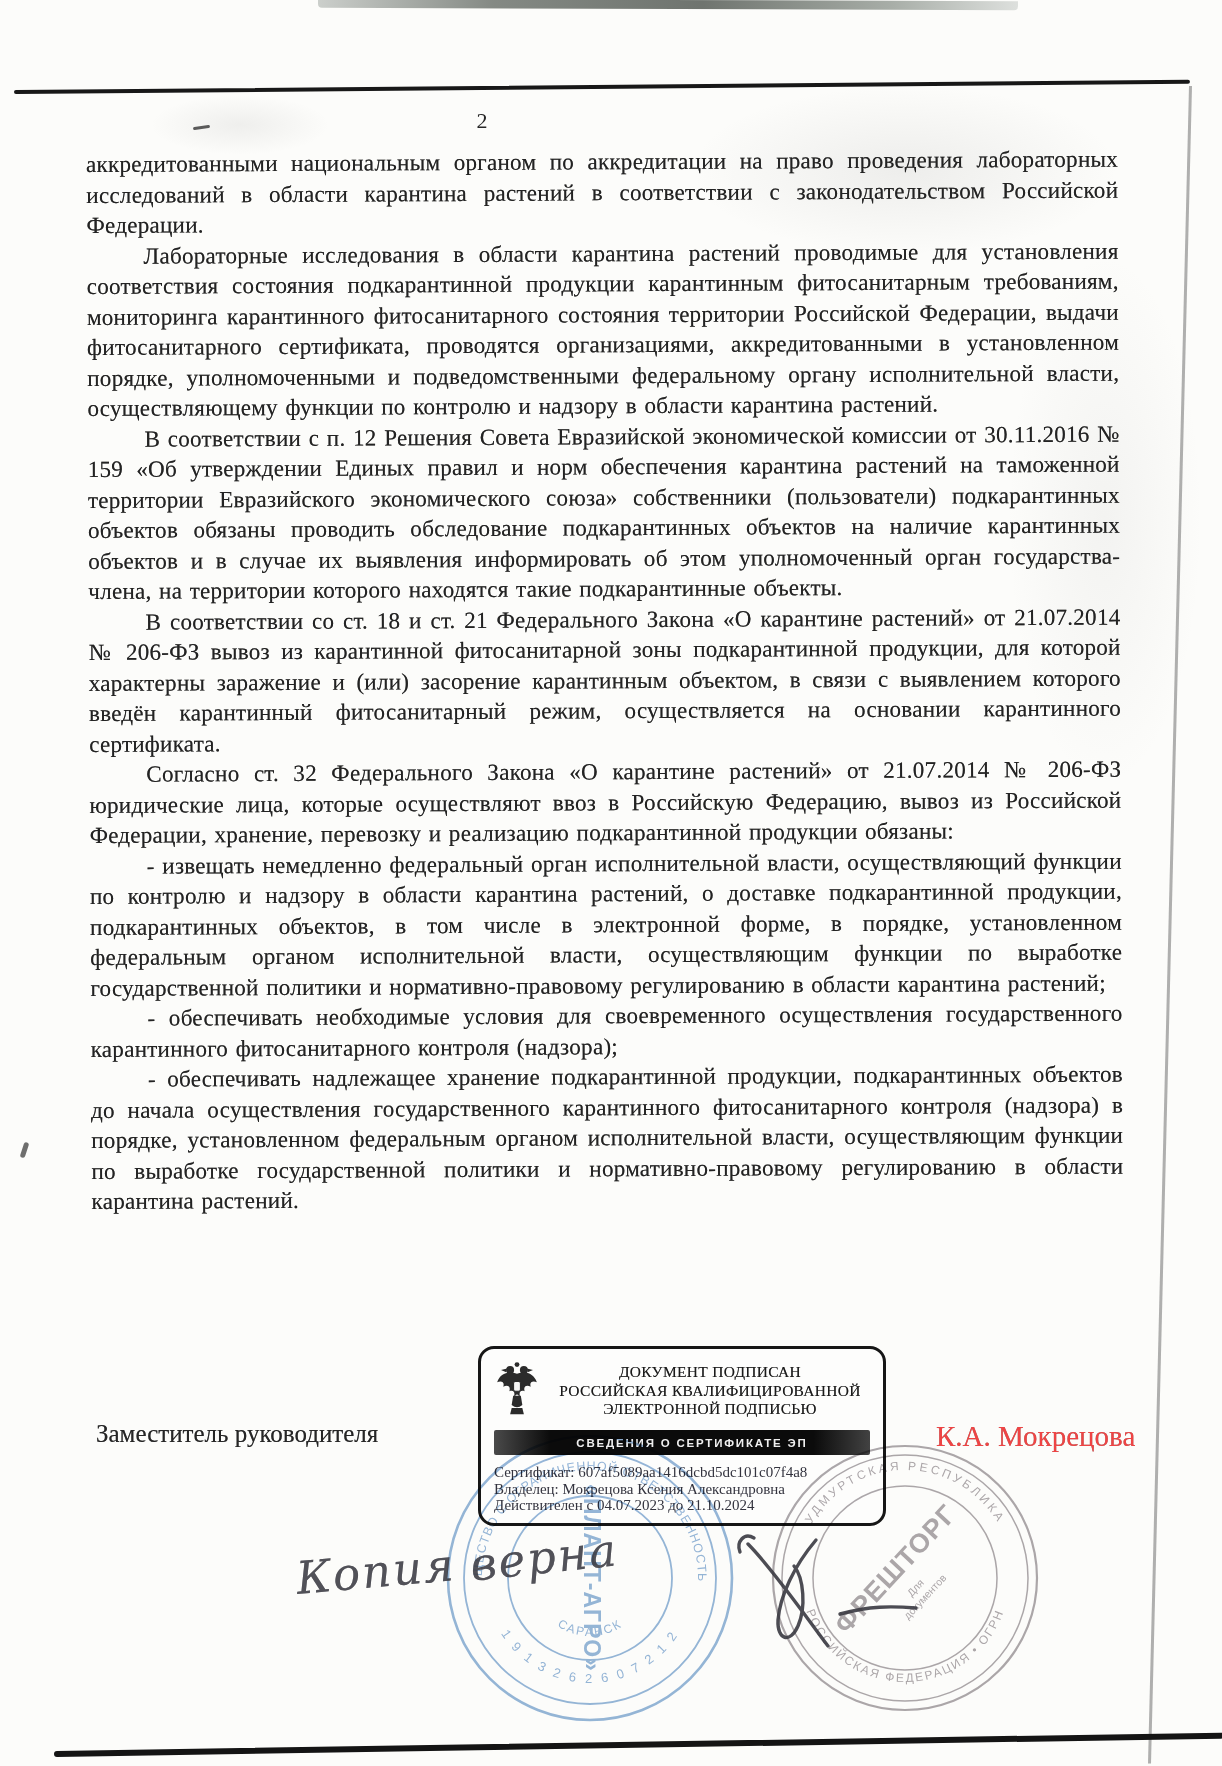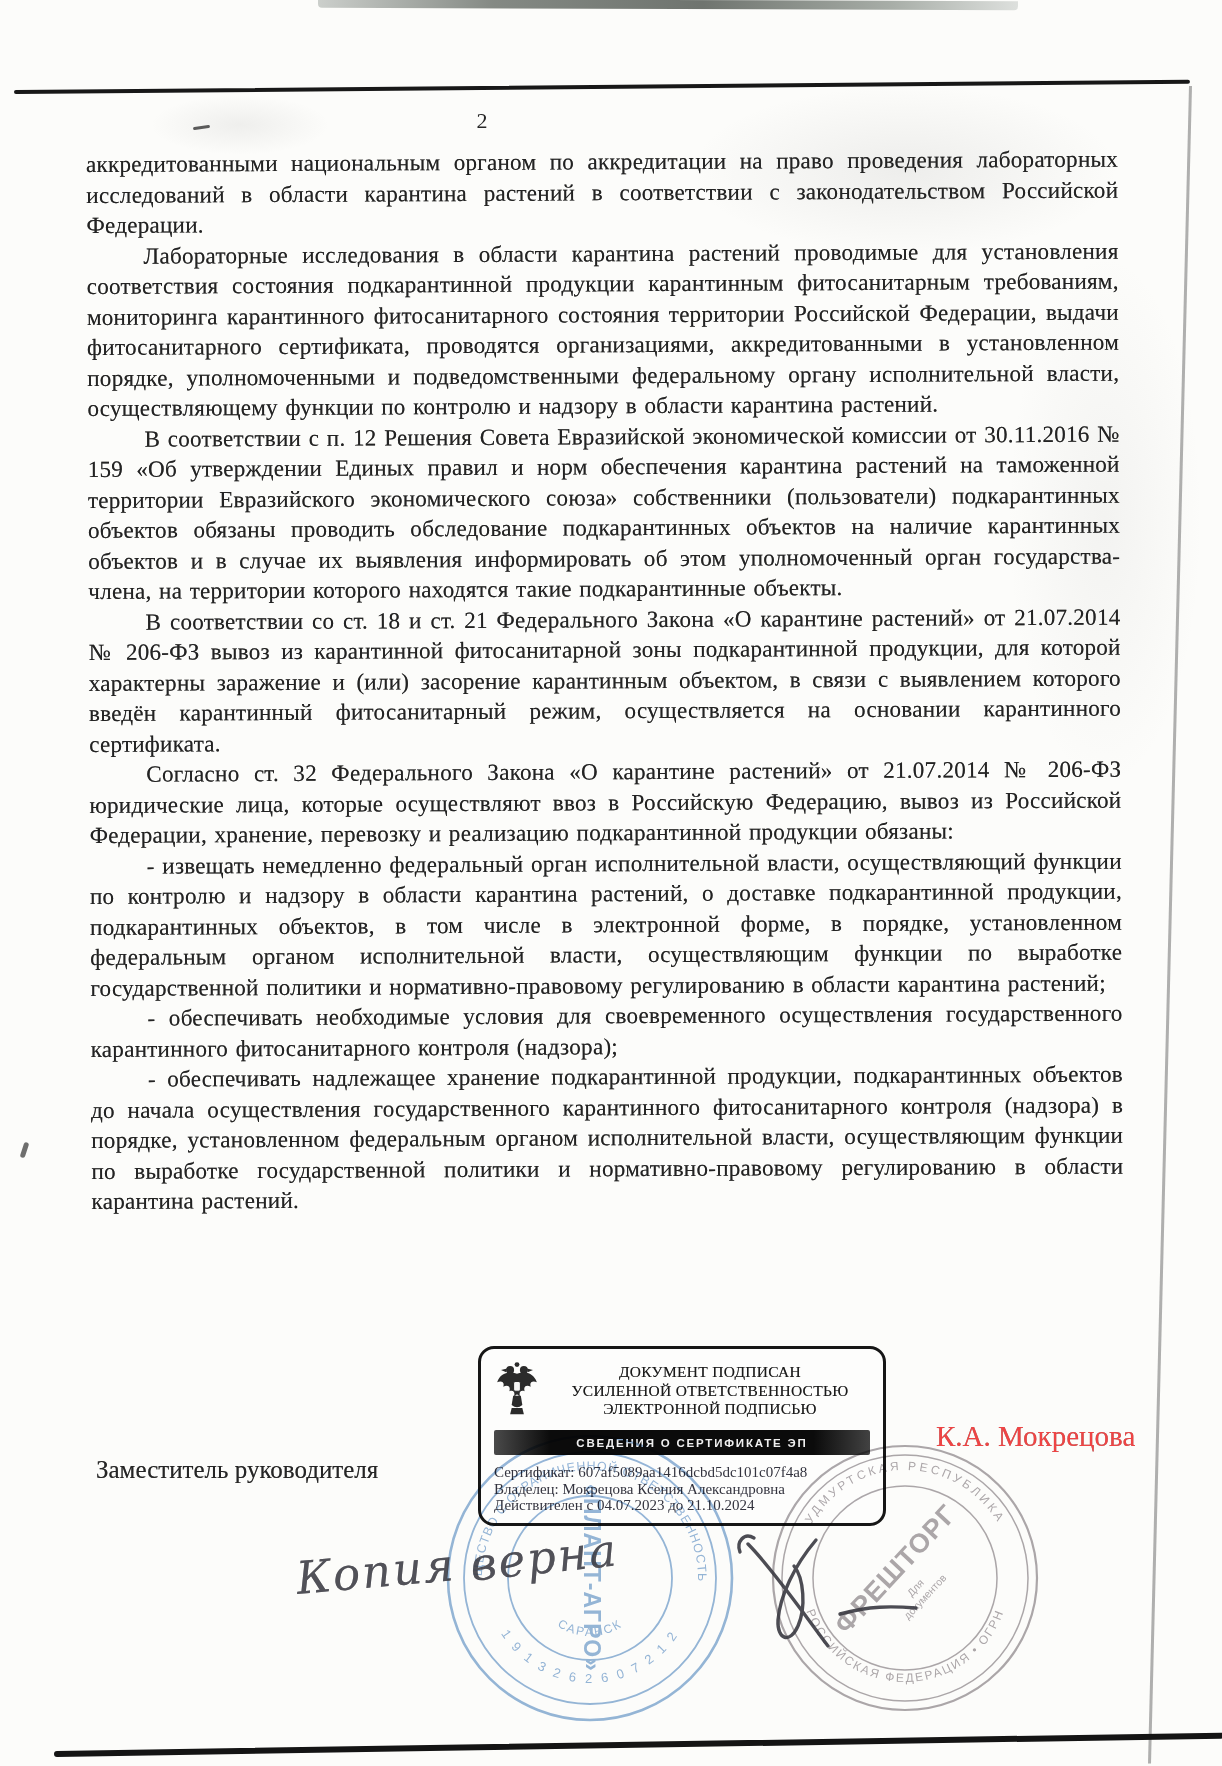--- a/index.html
+++ b/index.html
@@ -51,21 +51,20 @@
     font-size:23.2px; line-height:30.5px; color:#232323;
     text-align:justify; letter-spacing:.2px; word-spacing:1.5px;
     transform:rotate(-.3deg); transform-origin:top left;
     text-shadow:0 0 .6px rgba(20,20,20,.55);
   }
   .doc-text p{margin:0;}
   .doc-text p.indent{text-indent:57px;}
   .sig-title{
     position:absolute; left:96px; top:1420px; font-size:25px; color:#262626;
     text-shadow:0 0 .6px rgba(20,20,20,.5);
-    margin-top:36px;
   }
   .sig-name{
     position:absolute; left:936px; top:1420px; font-size:29px; color:#ef4444;
     text-shadow:0 0 .6px rgba(20,20,20,.5);
   }
   .executor{
     position:absolute; left:88px; top:1510px; font-size:22px; line-height:29px; color:#2a2a2a;
     text-shadow:0 0 .5px rgba(20,20,20,.45);
   }
   
@@ -144,21 +143,21 @@
             <path d="M43 11 L51 13 L44 16 Z"></path>
             <path d="M30 18 C18 14 8 18 4 29 C10 27 14 29 12 35 C18 32 22 35 20 41 C25 39 28 42 26 48 L30 45 L34 48 C32 42 35 39 40 41 C38 35 42 32 48 35 C46 29 50 27 56 29 C52 18 42 14 30 18 Z"></path>
             <path d="M25 47 L35 47 L37 59 Q30 65 23 59 Z"></path>
             <path d="M23 63 L37 63 L39 71 L21 71 Z"></path>
           </g>
           <rect x="25.5" y="28" width="9" height="13" rx="2.5" fill="#f5f5f5" stroke="#2b2b2b" stroke-width="1.4"></rect>
         </svg>
       </span>
       <div class="esign-title">
         <div>ДОКУМЕНТ ПОДПИСАН</div>
-        <div>УСИЛЕННОЙ ОТВЕТСТВЕННОСТЬЮ</div>
+        <div>РОССИЙСКАЯ КВАЛИФИЦИРОВАННОЙ</div>
         <div>ЭЛЕКТРОННОЙ ПОДПИСЬЮ</div>
       </div>
     </div>
     <div class="esign-bar">СВЕДЕНИЯ О СЕРТИФИКАТЕ ЭП</div>
     <div class="esign-cert">
       <div>Сертификат: 607af5089aa1416dcbd5dc101c07f4a8</div>
       <div>Владелец:  Мокрецова Ксения Александровна</div>
       <div>Действителен с 04.07.2023 до 21.10.2024</div>
     </div>
   </div>

